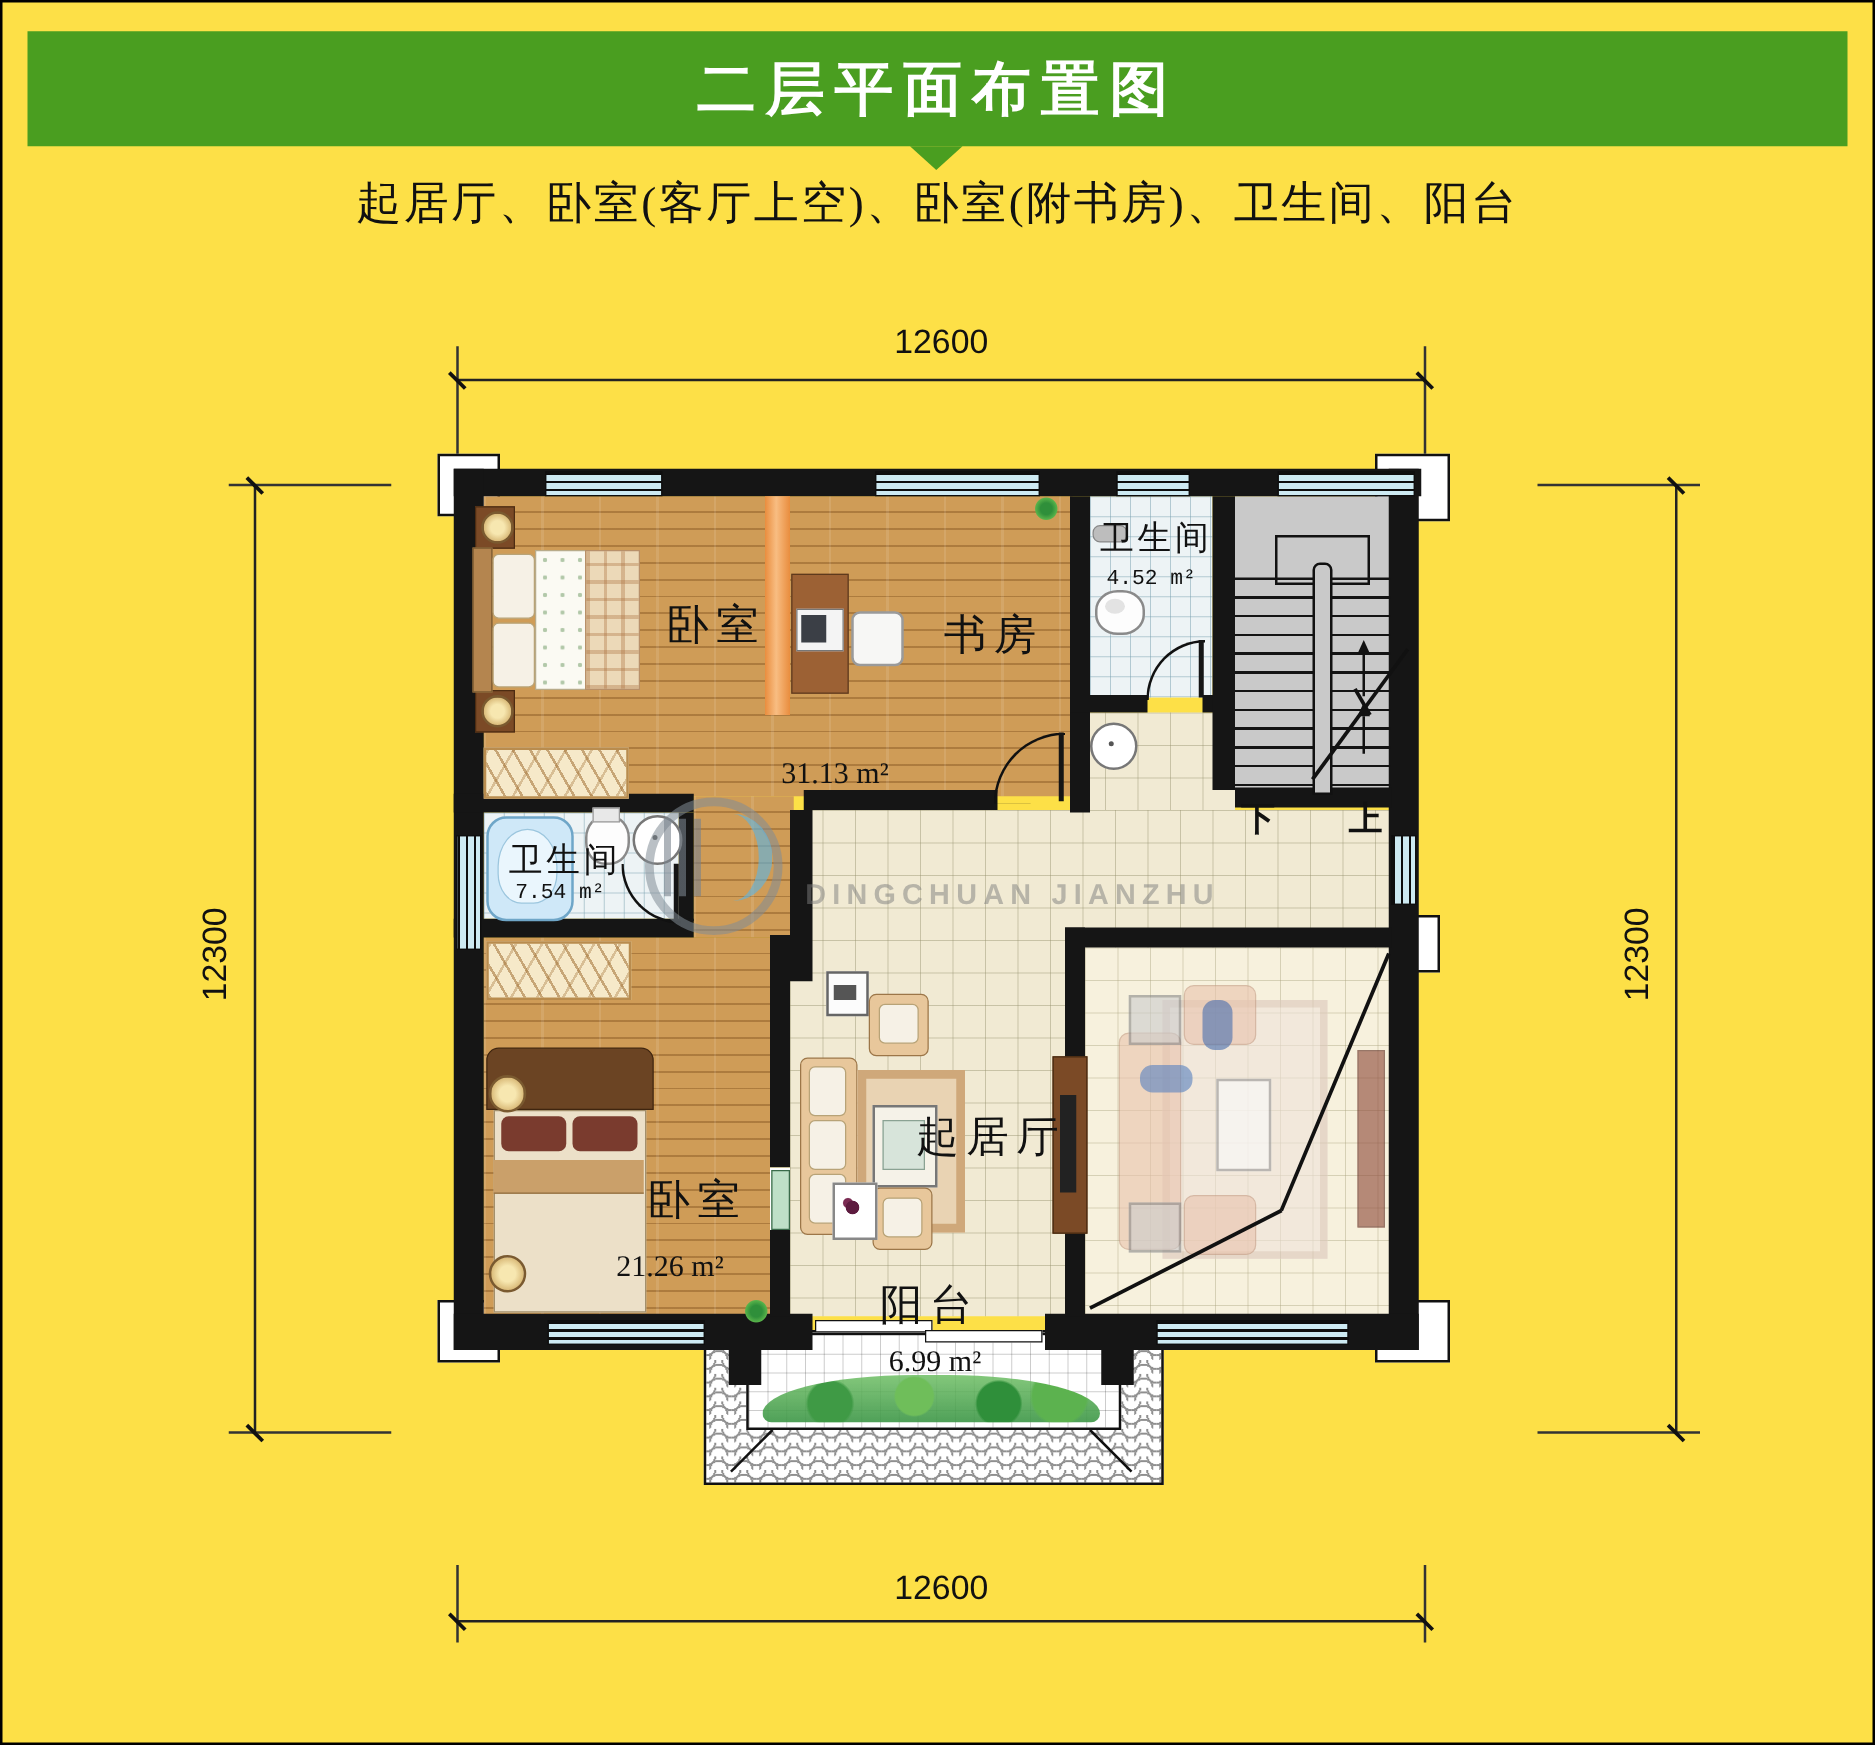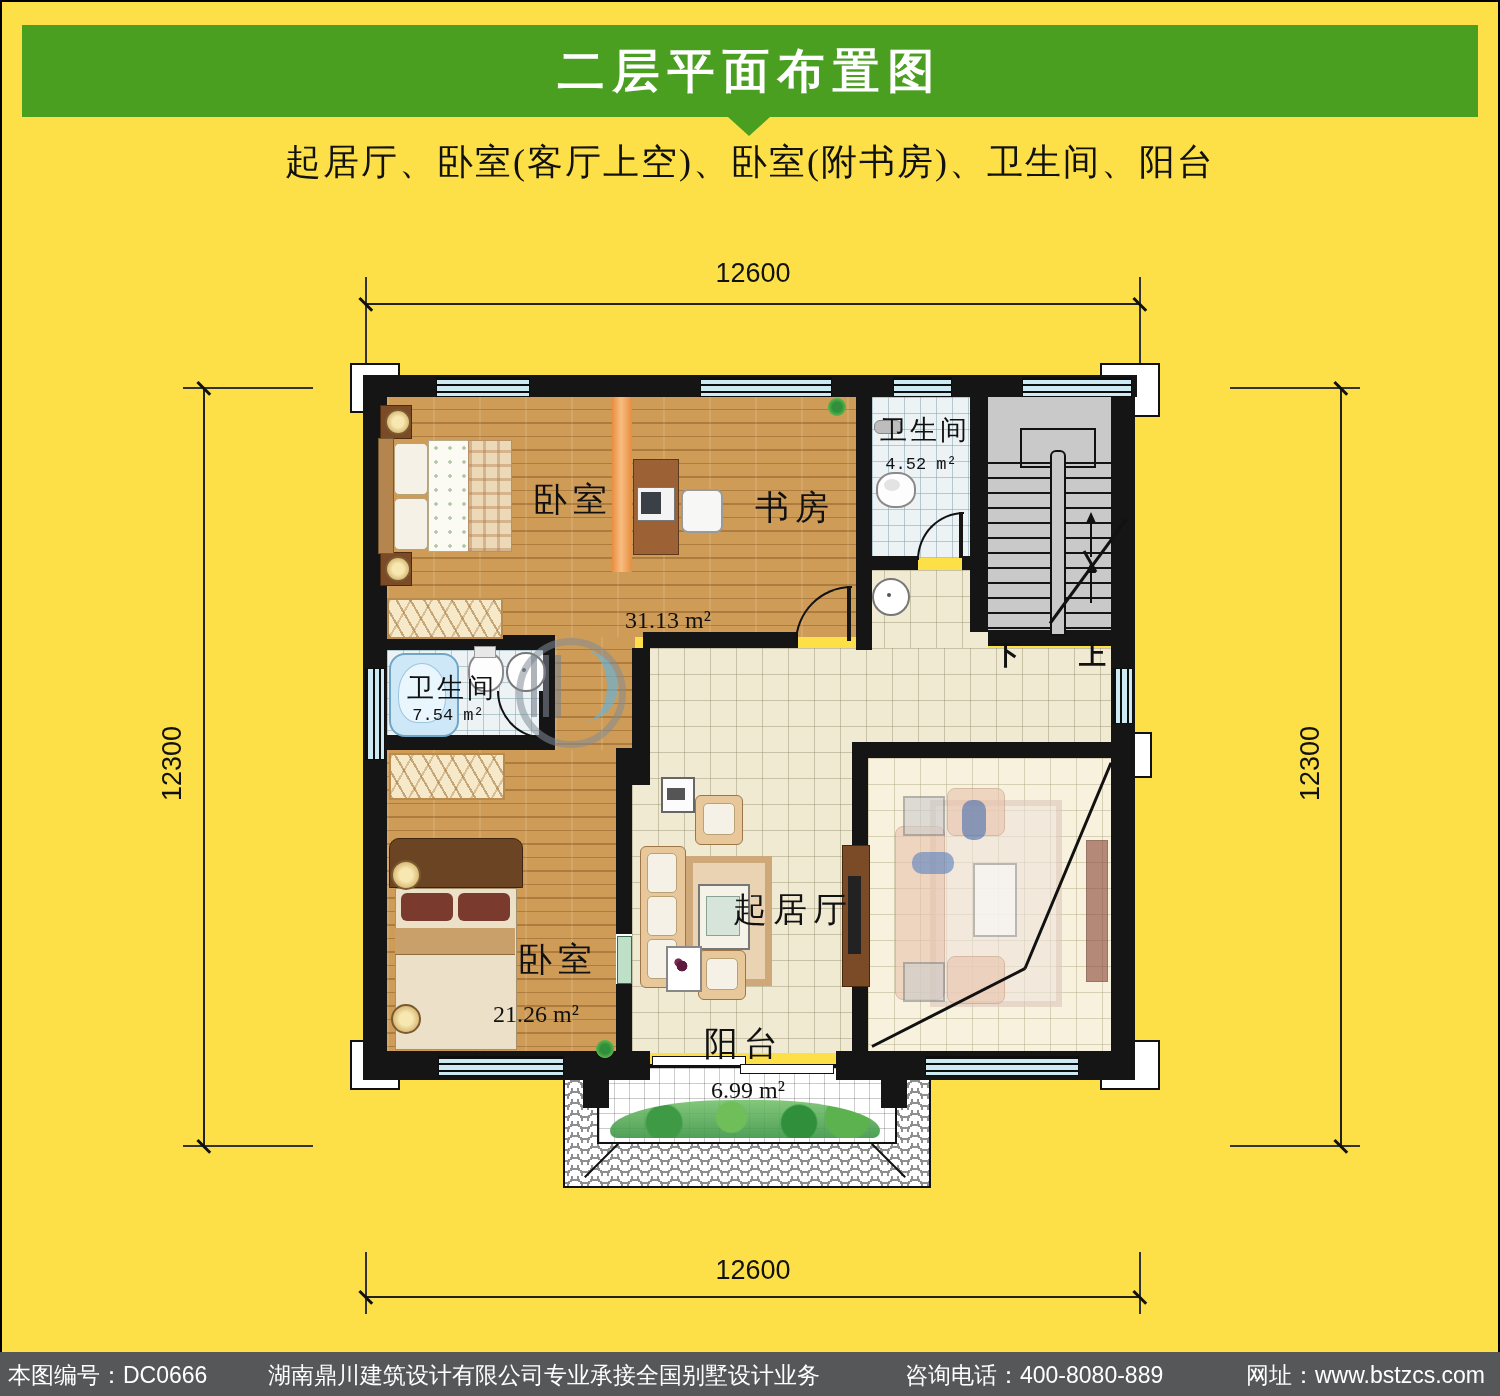--- a/index.html
+++ b/index.html
@@ -280,21 +280,16 @@
   <div class="abs label" style="left:558px;top:960px;">卧室</div>
   <div class="abs area" style="left:536px;top:1014px;">21.26 m²</div>
   <div class="abs label" style="left:793px;top:910px;">起居厅</div>
   <div class="abs label" style="left:744px;top:1044px;z-index:20;">阳台</div>
   <div class="abs area" style="left:748px;top:1090px;z-index:20;">6.99 m²</div>
 
   <div class="abs wm" style="left:516px;top:638px;width:96px;height:96px;border:7px solid rgba(130,140,150,.55);border-radius:50%;">
     <div class="abs" style="left:8px;top:10px;width:30px;height:62px;background:repeating-linear-gradient(90deg,rgba(120,130,140,.6) 0 6px,transparent 6px 12px);"></div>
     <div class="abs" style="left:30px;top:6px;width:54px;height:70px;border-right:11px solid rgba(100,180,220,.65);border-radius:50%;"></div>
   </div>
-
-  <div class="abs footer">
-    <span style="left:8px;">本图编号：DC0666</span>
-    <span style="left:268px;">湖南鼎川建筑设计有限公司专业承接全国别墅设计业务</span>
-    <span style="left:905px;">咨询电话：400-8080-889</span>
-    <span style="left:1246px;">网址：www.bstzcs.com</span>
-  </div>
+  <div class="abs wm wm-en" style="left:630px;top:702px;width:360px;text-align:center;">DINGCHUAN JIANZHU</div>
+
 
 </div>
 
 </body></html>

